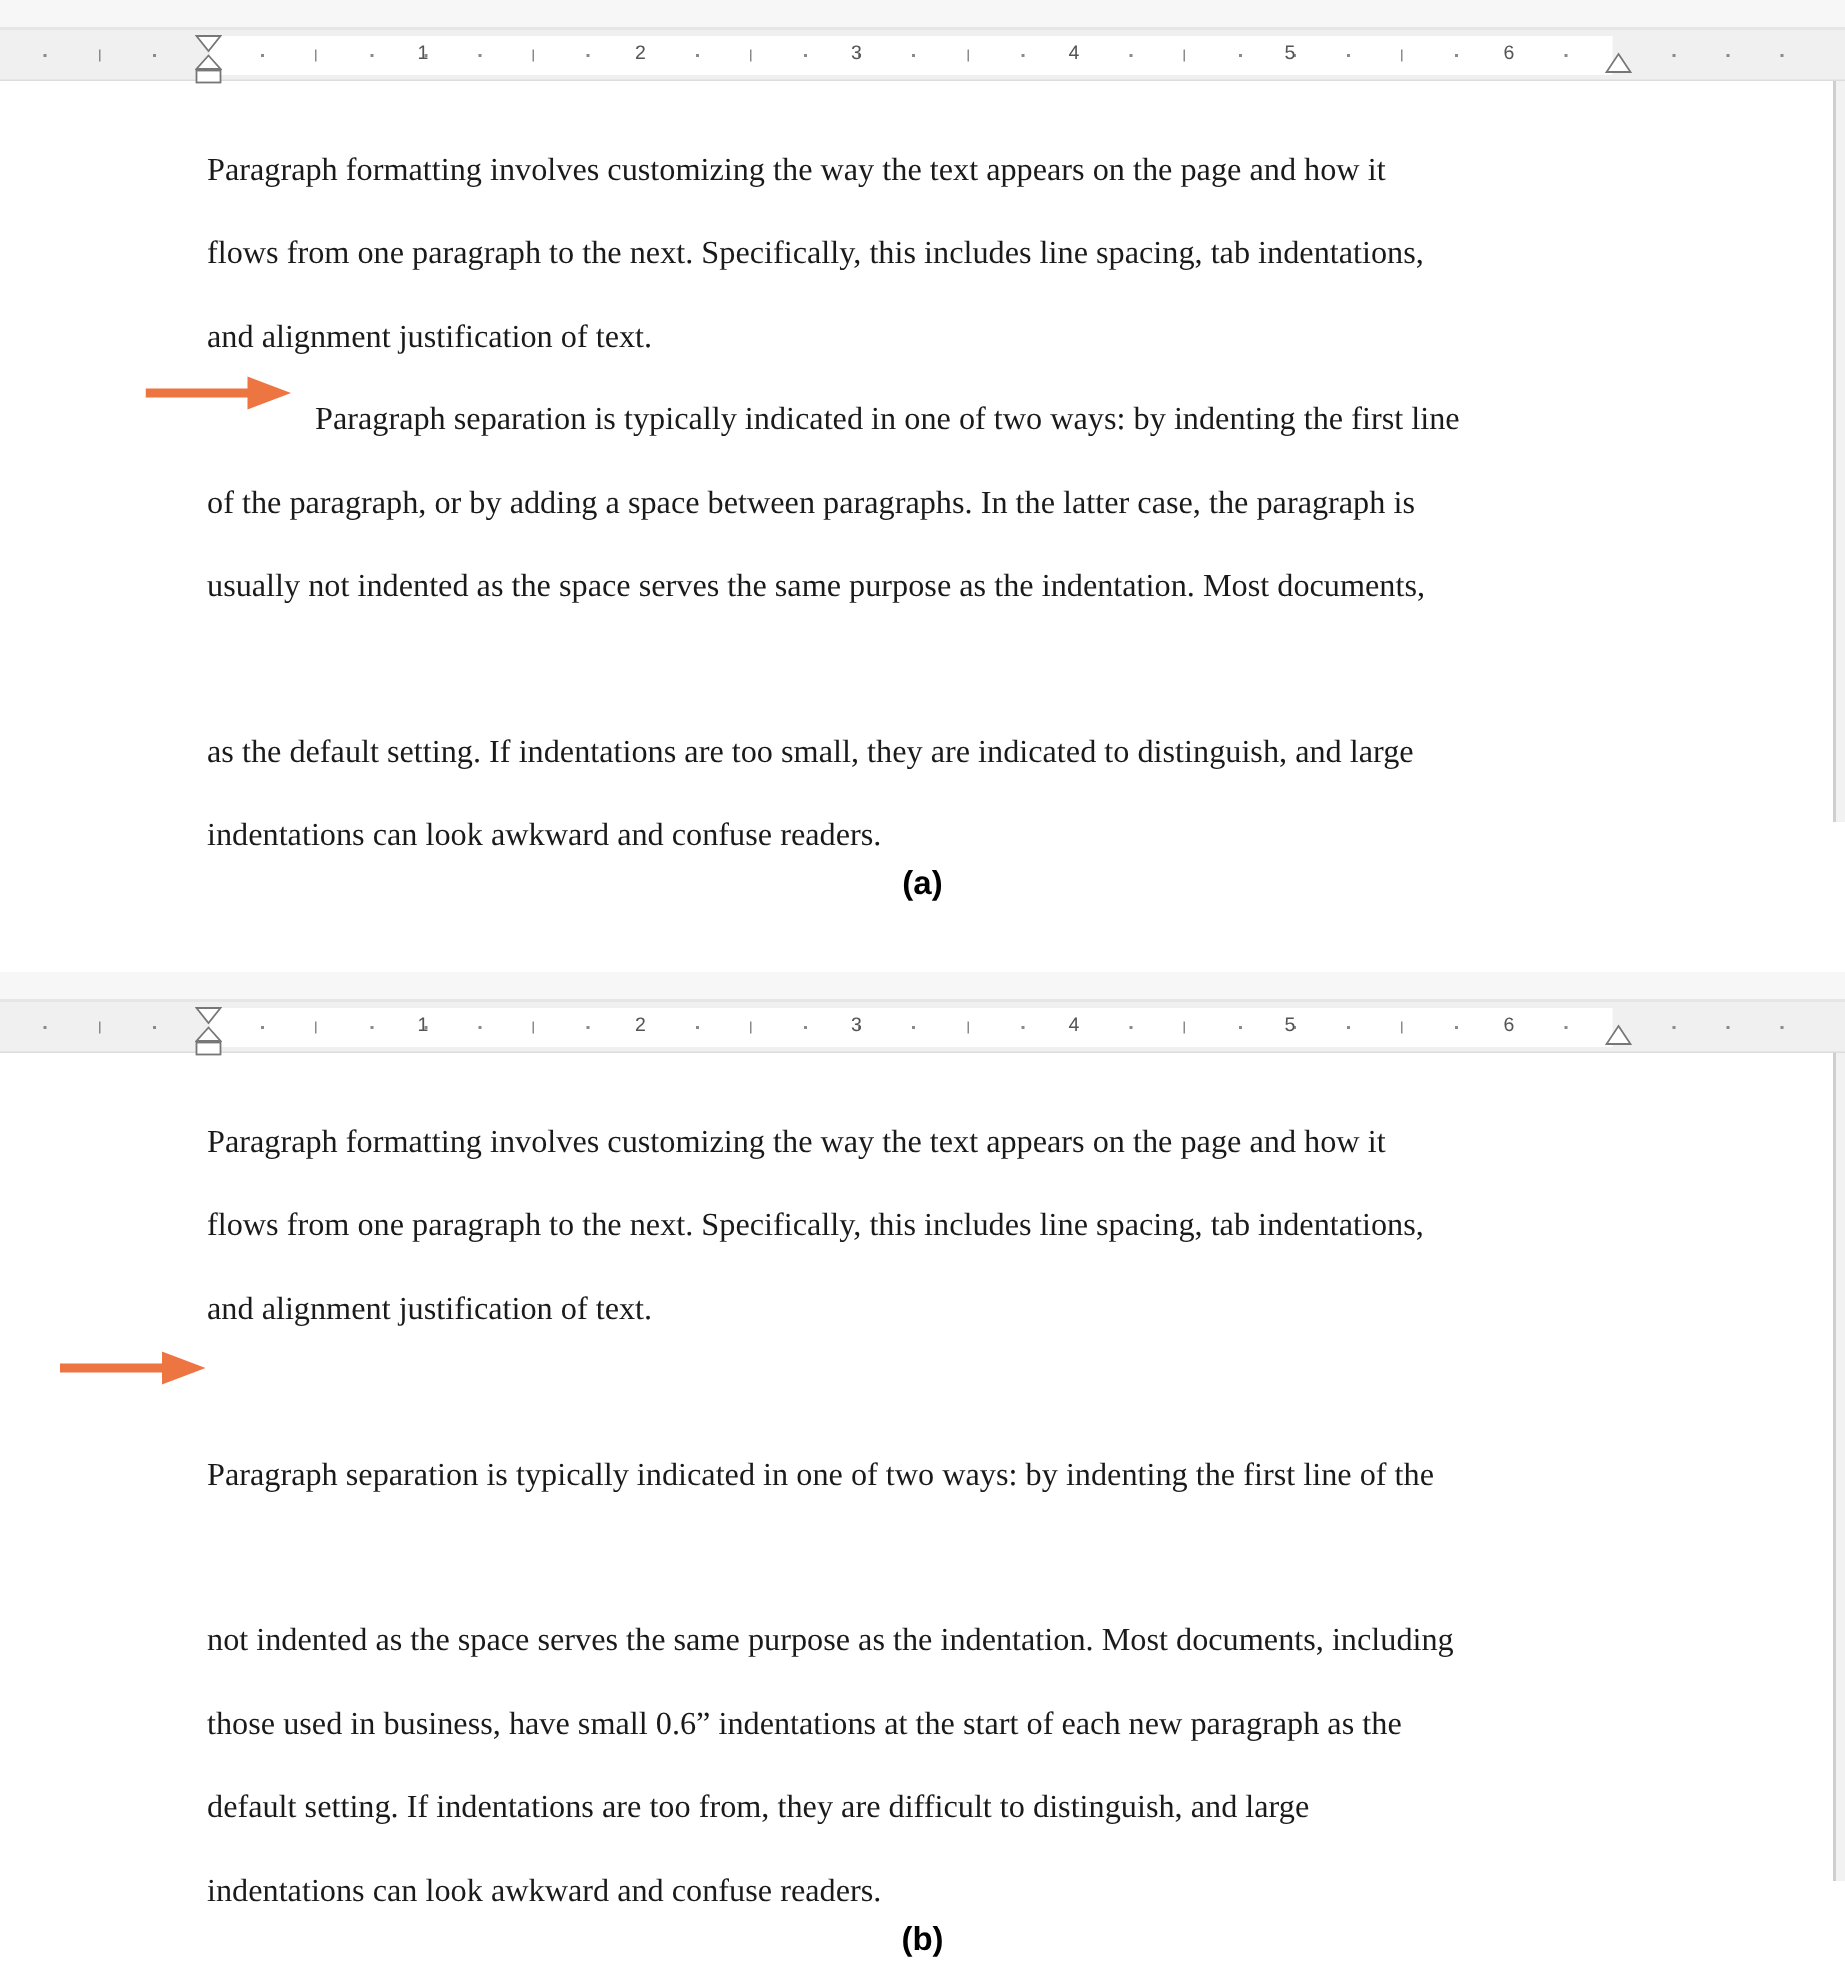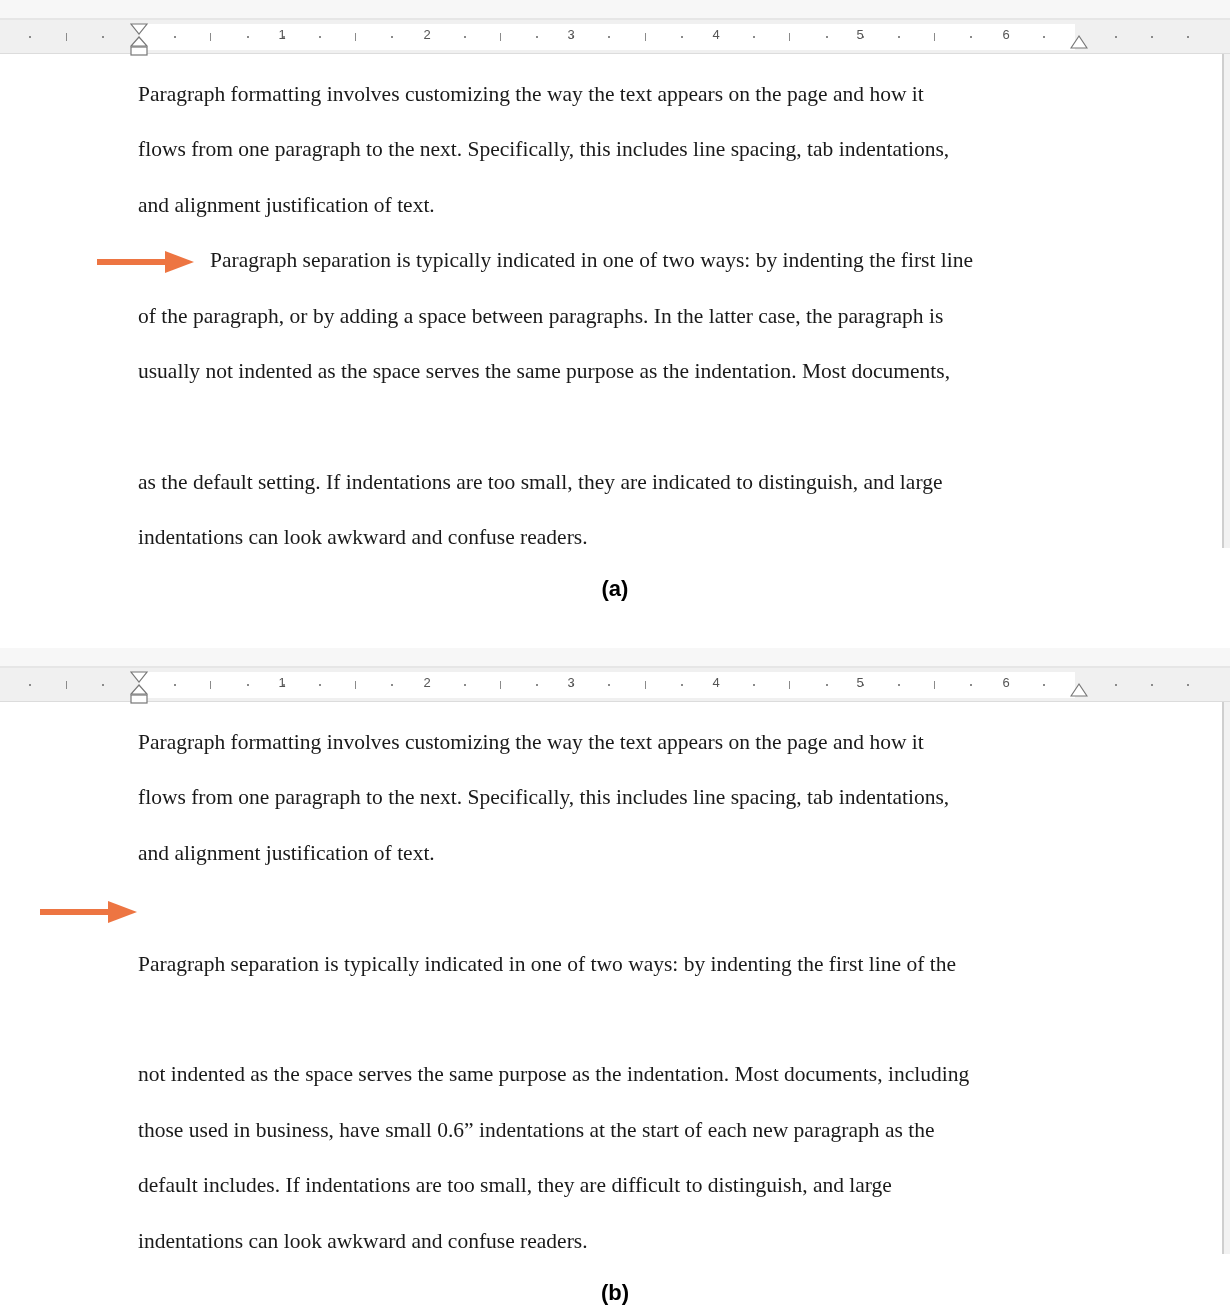--- a/index.html
+++ b/index.html
@@ -8,21 +8,21 @@
   .topbar { position:absolute; left:0; top:0; width:1230px; height:18px; background:#f7f7f7; }
   .ruler { position:absolute; left:0; top:18px; width:1230px; height:36px; background:#f0f0f0; border-top:2px solid #e6e6e6; border-bottom:1px solid #dcdcdc; box-sizing:border-box; }
   .ruler-white { position:absolute; top:4px; height:26px; background:#ffffff; }
   .tick { position:absolute; width:2px; height:2px; background:#8a8a8a; top:16px; }
   .tick.half { width:1px; height:8px; top:13px; }
   .num { position:absolute; top:7px; font-family:"Liberation Sans", sans-serif; font-size:13px; color:#555; transform:translateX(-50%); }
   .indent-top { position:absolute; left:130px; top:3px; width:18px; height:12px; }
   .indent-bot { position:absolute; left:130px; top:16px; width:18px; height:20px; }
   .right-indent { position:absolute; left:1070px; top:14px; width:18px; height:16px; }
   .vscroll { position:absolute; right:0; width:6px; background:#f2f2f2; border-left:2px solid #cfcfcf; }
-  .doc-line { position:absolute; left:138px; font-size:21.5px; color:#1a1a1a; white-space:nowrap; }
+  .doc-line { position:absolute; left:138px; font-size:21.5px; color:#1a1a1a; white-space:nowrap;margin-top:19px; }
   .arrow { position:absolute; }
   .caption { position:absolute; left:0; width:1230px; text-align:center; font-family:"Liberation Sans", sans-serif; font-weight:bold; font-size:22px; color:#000; }
 </style>
 </head>
 <body>
 
 <div class="panel" style="top:0; height:640px;">
   <div class="topbar"></div>
   <div class="ruler">
     <div class="ruler-white" style="left:140px; width:935px;"></div>
@@ -146,16 +146,16 @@
   <div class="doc-line" style="top:82px;">Paragraph formatting involves customizing the way the text appears on the page and how it</div>
   <div class="doc-line" style="top:137px;">flows from one paragraph to the next. Specifically, this includes line spacing, tab indentations,</div>
   <div class="doc-line" style="top:193px;">and alignment justification of text.</div>
   <svg class="arrow" style="left:40px; top:252px;" width="98" height="24" viewBox="0 0 98 24">
       <rect x="0" y="9" width="72" height="6" fill="#ED7542"></rect>
       <polygon points="68,1 97,12 68,23" fill="#ED7542"></polygon>
     </svg>
   <div class="doc-line" style="top:304px;">Paragraph separation is typically indicated in one of two ways: by indenting the first line of the</div>
   <div class="doc-line" style="top:414px;">not indented as the space serves the same purpose as the indentation. Most documents, including</div>
   <div class="doc-line" style="top:470px;">those used in business, have small 0.6” indentations at the start of each new paragraph as the</div>
-  <div class="doc-line" style="top:525px;">default includes. If indentations are too small, they are difficult to distinguish, and large</div>
+  <div class="doc-line" style="top:525px;">default setting. If indentations are too from, they are difficult to distinguish, and large</div>
   <div class="doc-line" style="top:581px;">indentations can look awkward and confuse readers.</div>
   <div class="caption" style="top:632px;">(b)</div>
 </div>
 
 </body></html>

